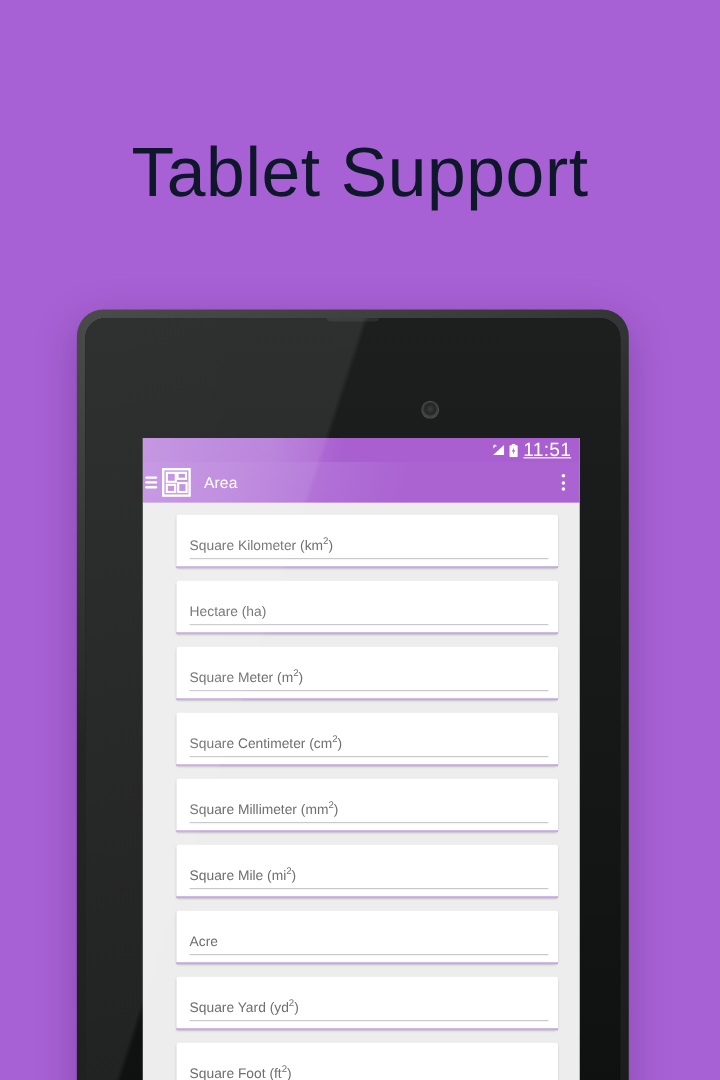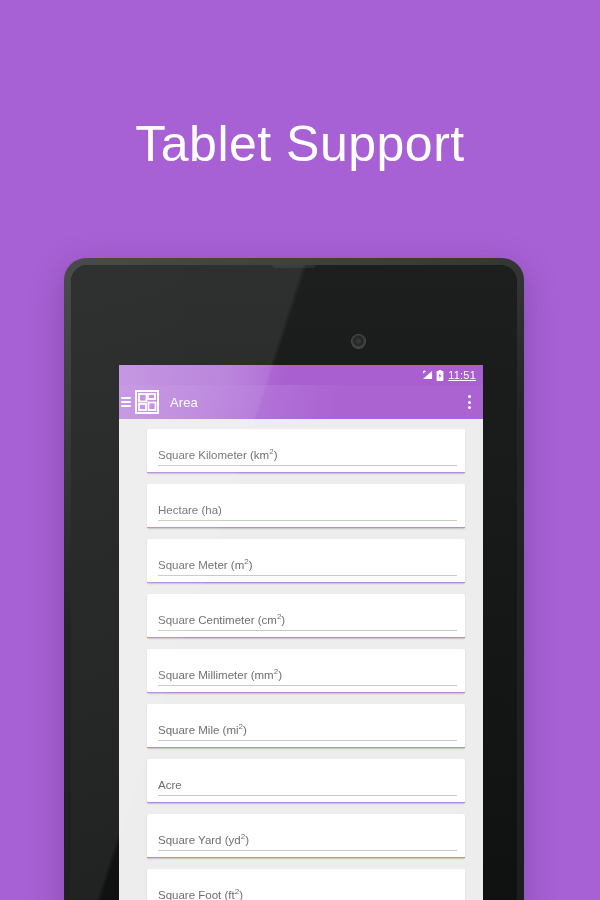--- a/index.html
+++ b/index.html
@@ -8,22 +8,22 @@
     font-family:"Liberation Sans", sans-serif;
     background:#a861d4;
     position:relative;
   }
 
   
   .hero-title{
     position:absolute;
     top:96px; left:0; width:100%;
     text-align:center;
-    color:#ffffff;
-    font-size:50px;
+    color:#0f172a;
+    font-size:58px;
     line-height:96px;
     font-weight:300;
     letter-spacing:0.5px;
     font-family:"Liberation Sans", sans-serif;
     white-space:nowrap;
   }
 
   
   .tablet{
     position:absolute;
@@ -87,21 +87,21 @@
     height:20px;
     background:linear-gradient(100deg,#c08fe0 0%,#b57bd9 30%,#a95fd0 46%,#a95fd0 100%);
     display:flex; align-items:center; justify-content:flex-end;
     padding-right:7px;
     gap:4px;
   }
   .status-icons{ display:flex; align-items:center; gap:3px; }
   .icon-signal{ width:11px; height:10px; display:block; }
   .icon-battery{ width:8px; height:11px; display:block; }
   .status-time{
-    color:#ffffff; font-size:11px; line-height:11px; font-weight:400;
+    color:#ffffff; font-size:16px; line-height:11px; font-weight:400;
     letter-spacing:0.2px;
     text-decoration:underline;
   }
 
   
   .app-bar{
     height:34px;
     background:linear-gradient(100deg,#c391e2 0%,#bb85dd 22%,#b06fd6 43%,#ab63d2 60%,#ab63d2 100%);
     display:flex; align-items:center;
     padding:0 7px 0 2px;

